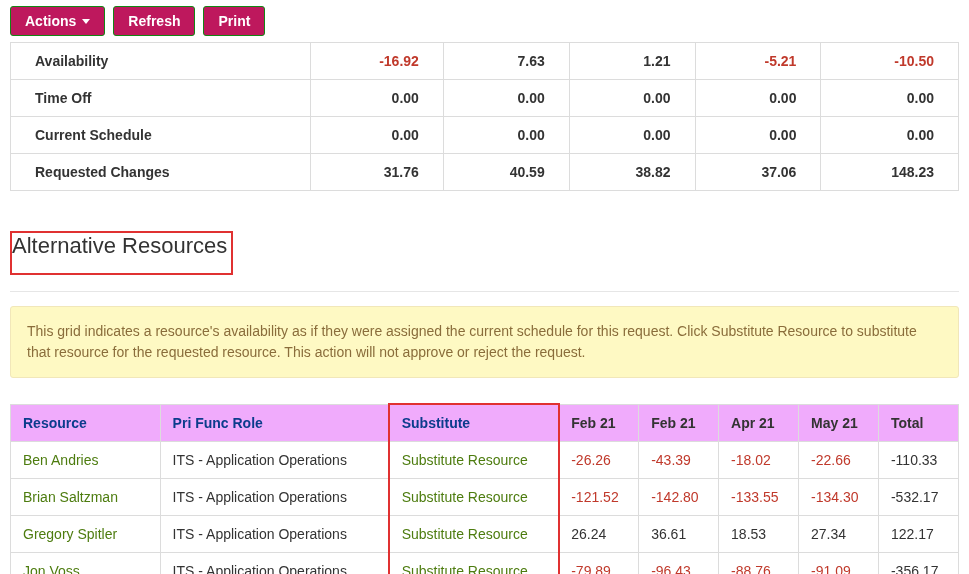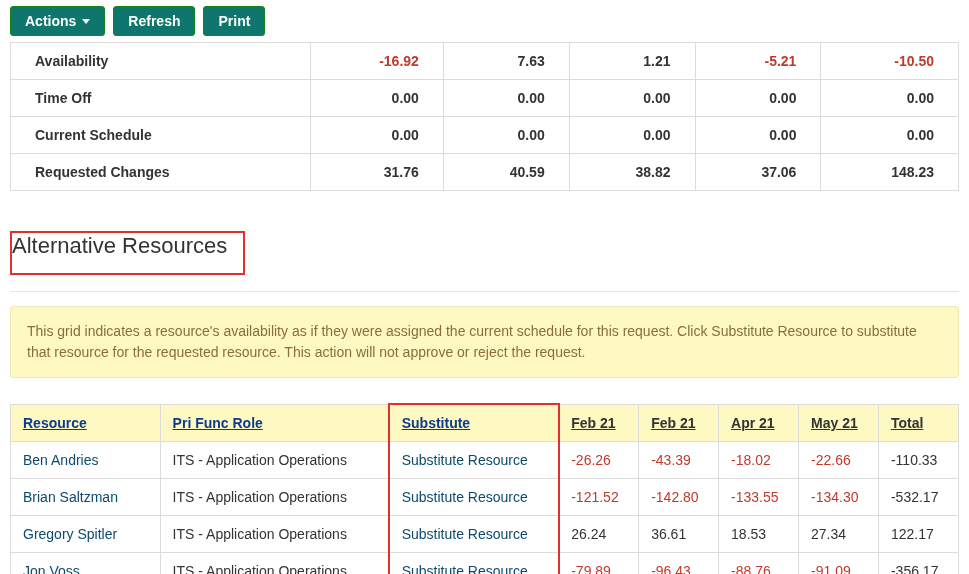--- a/index.html
+++ b/index.html
@@ -11,21 +11,21 @@
     color: #333;
     background: #fff;
     width: 969px;
   }
   .toolbar {
     padding: 6px 10px;
     display: flex;
     gap: 8px;
   }
   .btn {
-    background: #0f766e;
+    background: #be185d;
     color: #fff;
     border: 1px solid #138613;
     border-radius: 3px;
     padding: 6px 14px;
     font-size: 14px;
     font-weight: 600;
     cursor: pointer;
     display: inline-flex;
     align-items: center;
     gap: 6px;
@@ -55,21 +55,21 @@
   .neg { color: #c0392b; }
   .section-title {
     font-size: 22px;
     font-weight: 400;
     color: #333;
     margin: 0 0 10px 0;
     display: inline-block;
   }
   .highlight-box {
     border: 2px solid #e03131;
-    padding: 0 16px 4px 0;
+    padding: 0 4px 4px 0;
     display: inline-block;
     margin-bottom: 10px;
   }
   hr.sep {
     border: none;
     border-top: 1px solid #e6e6e6;
     margin: 6px 0 14px 0;
   }
   .info-banner {
     background: #fef9c3;
@@ -87,30 +87,29 @@
     width: 100%;
     border-collapse: collapse;
   }
   table.alt th, table.alt td {
     border: 1px solid #dcdcdc;
     padding: 10px 12px;
     text-align: left;
     font-size: 14px;
   }
   table.alt th {
-    background: #fef9c3;
+    background: #f0abfc;
     color: #0b3c8c;
     font-weight: 700;
-    text-decoration: underline;
   }
   table.alt th.dk {
     color: #333;
   }
   table.alt td.link {
-    color: #0c4a6e;
+    color: #4d7c0f;
     cursor: pointer;
   }
   .col-overlay {
     position: absolute;
     border: 2px solid #e03131;
     pointer-events: none;
   }
 </style>
 </head>
 <body>

